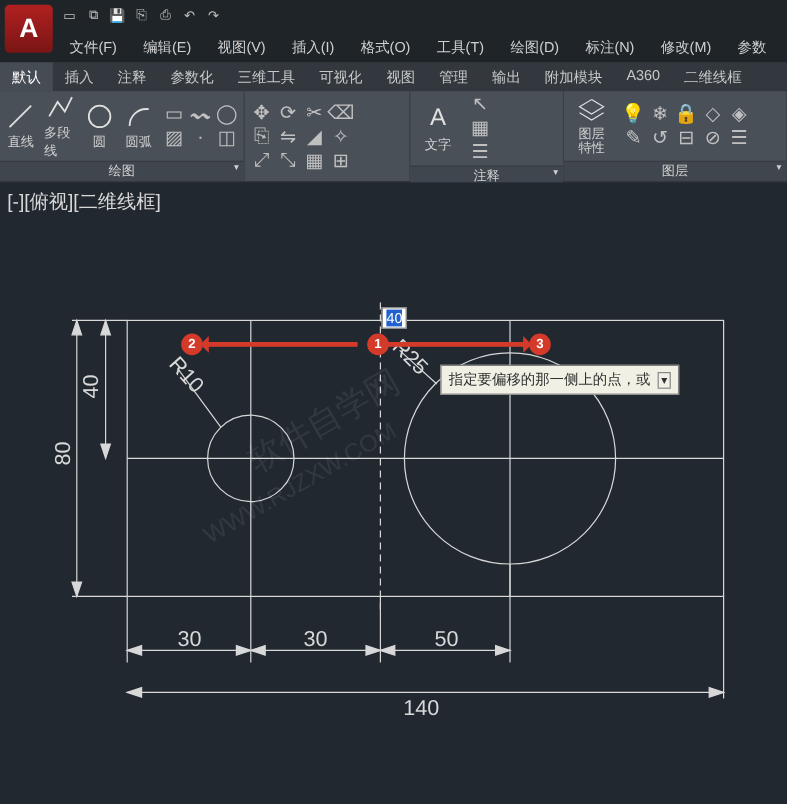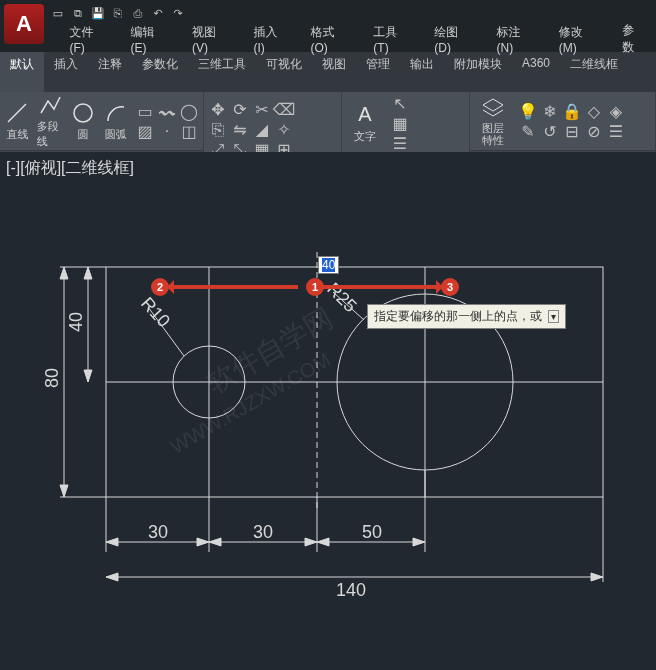--- a/index.html
+++ b/index.html
@@ -5,27 +5,27 @@
 * { margin: 0; padding: 0; box-sizing: border-box; font-family: "Microsoft YaHei", Arial, sans-serif; }
 body { width: 656px; height: 670px; background: #33393f; overflow: hidden; position: relative; }
 
 
 .titlebar { height: 26px; background: #1f2429; display: flex; align-items: center; padding: 0 4px; color: #d0d0d0; font-size: 11px; }
 .qat { display: flex; gap: 4px; align-items: center; }
 .qat-btn { width: 16px; height: 16px; display: flex; align-items: center; justify-content: center; color: #c0c0c0; cursor: pointer; }
 .title-text { flex: 1; text-align: center; color: #b0b0b0; }
 
 
-.menubar { height: 26px; background: #1f2429; display: flex; align-items: center; padding-left: 12px; gap: 2px; color: #d0d0d0; font-size: 12px; }
+.menubar { height: 26px; background: #1f2429; display: flex; align-items: center; padding-left: 0; gap: 2px; color: #d0d0d0; font-size: 12px; }
 .app-logo { width: 40px; height: 40px; position: absolute; top: 4px; left: 4px; background: linear-gradient(#b02020,#7a1515); border-radius: 4px; display: flex; align-items: center; justify-content: center; color: #fff; font-weight: bold; font-size: 22px; z-index: 10; }
 .menubar .spacer { width: 46px; }
 .menu-item { padding: 2px 10px; cursor: pointer; }
 
 
-.ribbon-tabs { height: 40px; background: #32383e; display: flex; align-items: stretch; font-size: 12px; }
+.ribbon-tabs { height: 24px; background: #32383e; display: flex; align-items: stretch; font-size: 12px; }
 .rtab { padding: 4px 10px; color: #c8c8c8; cursor: pointer; }
 .rtab.active { background: #464c54; color: #fff; }
 
 
 .ribbon { height: 76px; background: #4a5058; display: flex; border-bottom: 1px solid #2a2f34; }
 .panel { border-right: 1px solid #3a4046; display: flex; flex-direction: column; }
 .panel-body { flex: 1; display: flex; align-items: center; padding: 2px 4px; gap: 6px; }
 .panel-title { height: 32px; font-size: 11px; color: #d0d0d0; text-align: center; background: #40464e; border-top: 1px solid #363c42; position: relative; }
 .panel-title::after { content: "▾"; position: absolute; right: 4px; font-size: 8px; }
 .big-btn { display: flex; flex-direction: column; align-items: center; justify-content: center; width: 38px; height: 54px; color: #d0d0d0; font-size: 11px; cursor: pointer; gap: 2px; }

